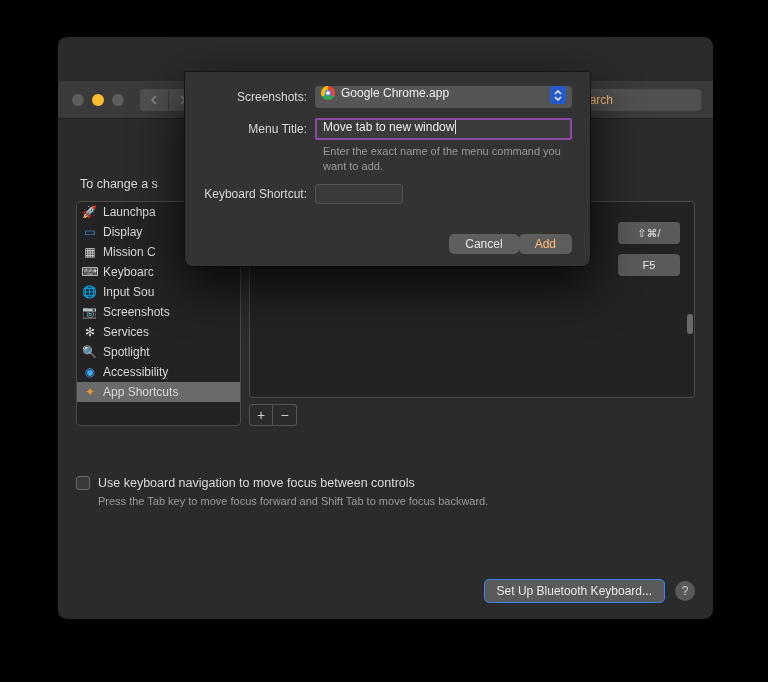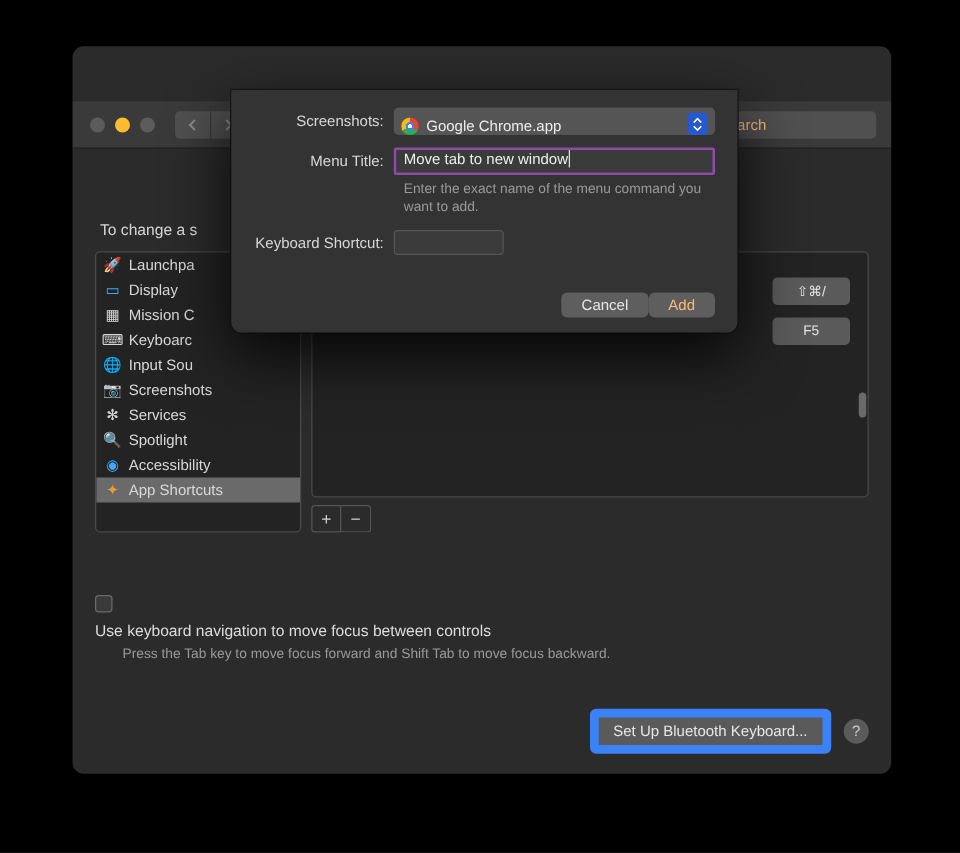--- a/index.html
+++ b/index.html
@@ -42,35 +42,35 @@
   .scroll-track{position:absolute; right:-1px; top:0; bottom:0; width:10px;}
   .scroll-thumb{position:absolute; top:112px; left:2px; width:6px; height:20px; background:#6a6a6a; border-radius:3px;}
 
   .shortcut-rows{ position:absolute; top:20px; right:14px; display:flex; flex-direction:column; gap:10px; align-items:flex-end;}
   .sc-cell{ width:62px; height:22px; background:#5a5a5a; color:#e4e4e4; font-size:11px; display:flex;align-items:center;justify-content:center; border-radius:4px;}
 
   .pm-bar{ margin-top:6px; display:flex;}
   .pm{ width:24px; height:22px; border:1px solid #555; display:flex;align-items:center;justify-content:center; color:#cfcfcf; font-size:14px;}
   .pm:first-child{border-radius:3px 0 0 3px;} .pm:last-child{border-radius:0 3px 3px 0; border-left:none;}
 
-  .check-row{margin-top:50px; display:flex; align-items:flex-start; gap:8px;flex-direction:column;}
+  .check-row{margin-top:50px; display:flex; align-items:flex-end; gap:8px;}
   .chk{width:14px;height:14px;border:1px solid #6a6a6a;border-radius:3px;background:#3a3a3a;}
   .check-row span{color:#dcdcdc; font-size:12.5px;}
   .hint{color:#9a9a9a; font-size:11px; margin-top:5px; margin-left:22px;}
 
   .footer{ margin-top:auto; display:flex; justify-content:flex-end; align-items:center; gap:10px; padding-top:16px;}
-  .btn{ background:#5a5a5a; color:#e8e8e8; font-size:12px; padding:4px 12px; border-radius:5px; border:7px solid #3b82f6;}
+  .btn{ background:#5a5a5a; color:#e8e8e8; font-size:12px; padding:4px 12px; border-radius:5px; border:1px solid #3b82f6;}
   .help{width:20px;height:20px; border-radius:50%; background:#5a5a5a; color:#cfcfcf; font-size:12px; display:flex;align-items:center;justify-content:center;}
 
   
   .sheet{ position:absolute; left:185px; top:72px; width:405px; height:194px; background:#333333;
     border-radius:0 0 8px 8px; box-shadow: 0 18px 50px rgba(0,0,0,.85), 0 0 0 1px #1a1a1a; padding:14px 18px 14px 8px;}
   .frow{display:flex; align-items:center; margin-bottom:10px;}
   .flabel{width:122px; text-align:right; color:#d8d8d8; font-size:12px; padding-right:8px;}
-  .select{ flex:1; height:22px; background:#555; border-radius:4px; display:flex; align-items:flex-end; padding:0 6px; gap:6px; position:relative;}
+  .select{ flex:1; height:22px; background:#555; border-radius:4px; display:flex; align-items:flex-start; padding:0 6px; gap:6px; position:relative;}
   .select span{color:#eee; font-size:12px;}
   .sel-arrows{ margin-left:auto; width:16px; height:18px; background:#265acc; border-radius:3px; display:flex;flex-direction:column;align-items:center;justify-content:center;gap:1px;}
   .sel-arrows svg{color:#fff;}
   .chrome-ico{width:14px;height:14px;border-radius:50%;background:
     radial-gradient(circle at 50% 50%, #fff 0 18%, #3b82f6 18% 34%, transparent 34%),
     conic-gradient(#ea4335 0 120deg, #34a853 120deg 240deg, #fbbc05 240deg 360deg);}
 
   .tinput{ flex:1; height:22px; background:#3b3b3b; border:2px solid #8e4aa8; border-radius:2px; padding:0 6px; color:#eee; font-size:12px; display:flex;}
   .tinput .cursor{width:1px;height:14px;background:#ddd;margin-left:1px;}
   .subhint{color:#9a9a9a; font-size:11px; margin-left:130px; margin-top:-6px; margin-bottom:10px; line-height:1.35;}

